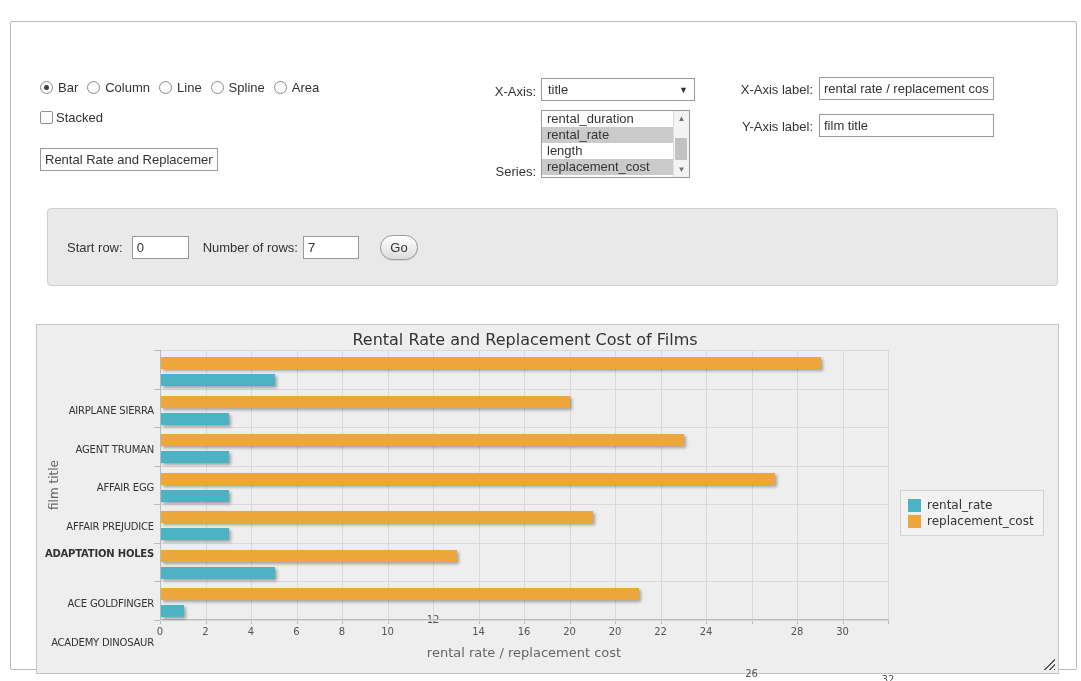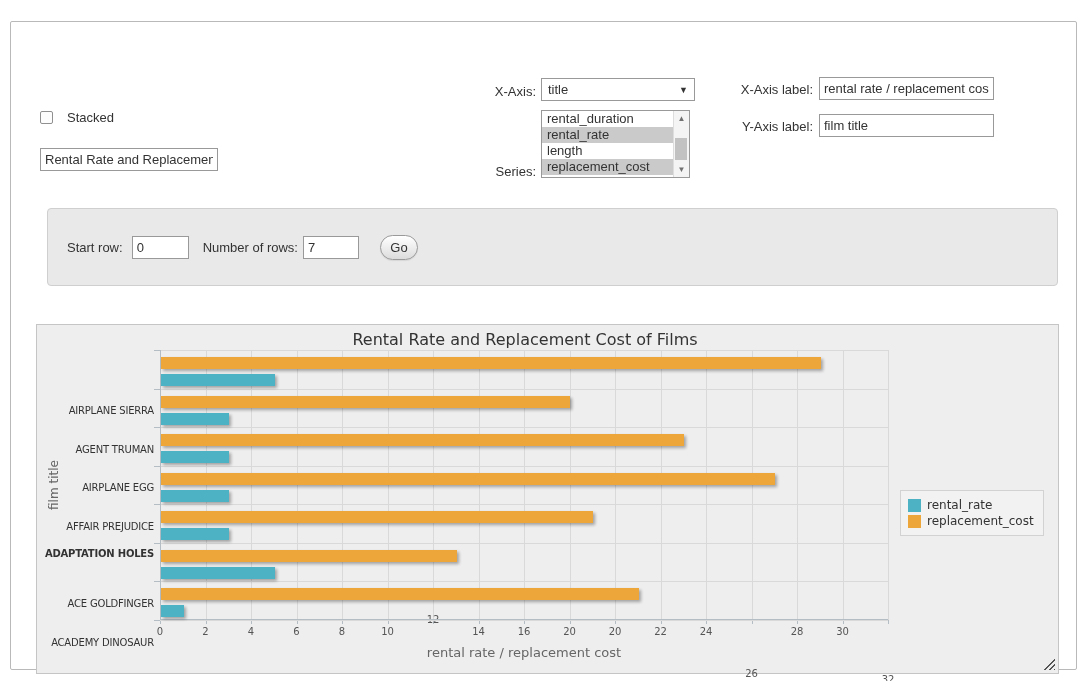--- a/index.html
+++ b/index.html
@@ -124,24 +124,36 @@
       repeating-linear-gradient(135deg, transparent 0 2px, #555 2px 3.5px);
     clip-path:polygon(100% 0, 100% 100%, 0 100%);
   }
 </style>
 </head>
 <body>
 
 <div class="page">
   <div class="fieldset">
 
+    <div class="radio-row" id="chartTypes">
+        <span class="radio checked"></span>
+        <span class="rlbl">Bar</span>
+        <span class="radio"></span>
+        <span class="rlbl">Column</span>
+        <span class="radio"></span>
+        <span class="rlbl">Line</span>
+        <span class="radio"></span>
+        <span class="rlbl">Spline</span>
+        <span class="radio"></span>
+        <span class="rlbl">Area</span>
+      </div>
 
     <div class="abs" style="left:29px; top:88px; display:flex; align-items:center;">
       <span class="checkbox"></span>
-      <span class="label" style="margin-left:14px;">Stacked</span>
+      <span class="label" style="margin-left:3px;">Stacked</span>
     </div>
 
     <input class="txt abs" style="left: 29px; top: 126px; width: 178px;" value="Rental Rate and Replacement Cost of Films">
 
     <div class="label r-label abs" style="left:455px; top:62px; width:70px;">X-Axis:</div>
     <div class="selectbox" style="left:530px; top:56px; width:154px;">
       <span>title</span>
       <span class="sel-arrow">▼</span>
     </div>
 
@@ -242,21 +254,21 @@
           <div class="gridline-h" style="top: 192.857px;"></div>
           <div class="ytick" style="top: 192.857px;"></div>
           <div class="gridline-h" style="top: 231.429px;"></div>
           <div class="ytick" style="top: 231.429px;"></div>
           <div class="gridline-h" style="top: 270px;"></div>
           <div class="ytick" style="top: 270px;"></div>
           <div class="axis-line-y"></div>
           <div class="axis-line-x"></div>
           <div class="cat-label" style="left: -118px; top: 14.2857px;">AIRPLANE SIERRA</div>
           <div class="cat-label" style="left: -118px; top: 52.8571px;">AGENT TRUMAN</div>
-          <div class="cat-label" style="left: -118px; top: 91.4286px;">AIRPLANE EGG</div>
+          <div class="cat-label" style="left: -118px; top: 91.4286px;">AFFAIR EGG</div>
           <div class="cat-label" style="left: -118px; top: 130px;">AFFAIR PREJUDICE</div>
           <div class="cat-label" style="left: -118px; top: 157px; font-weight: bold;">ADAPTATION HOLES</div>
           <div class="cat-label" style="left: -118px; top: 207.143px;">ACE GOLDFINGER</div>
           <div class="cat-label" style="left: -118px; top: 245.714px;">ACADEMY DINOSAUR</div>
           <div class="bar" title="AIRPLANE SIERRA replacement_cost: 28.99" style="left: 1px; top: 7px; width: 659.522px; background: rgb(237, 166, 58);"></div>
           <div class="bar" title="AIRPLANE SIERRA rental_rate: 4.99" style="left: 1px; top: 24px; width: 113.522px; background: rgb(77, 179, 196);"></div>
           <div class="bar" title="AGENT TRUMAN replacement_cost: 17.99" style="left: 1px; top: 45.5714px; width: 409.272px; background: rgb(237, 166, 58);"></div>
           <div class="bar" title="AGENT TRUMAN rental_rate: 2.99" style="left: 1px; top: 62.5714px; width: 68.0225px; background: rgb(77, 179, 196);"></div>
           <div class="bar" title="AFRICAN EGG replacement_cost: 22.99" style="left: 1px; top: 84.1429px; width: 523.022px; background: rgb(237, 166, 58);"></div>
           <div class="bar" title="AFRICAN EGG rental_rate: 2.99" style="left: 1px; top: 101.143px; width: 68.0225px; background: rgb(77, 179, 196);"></div>

